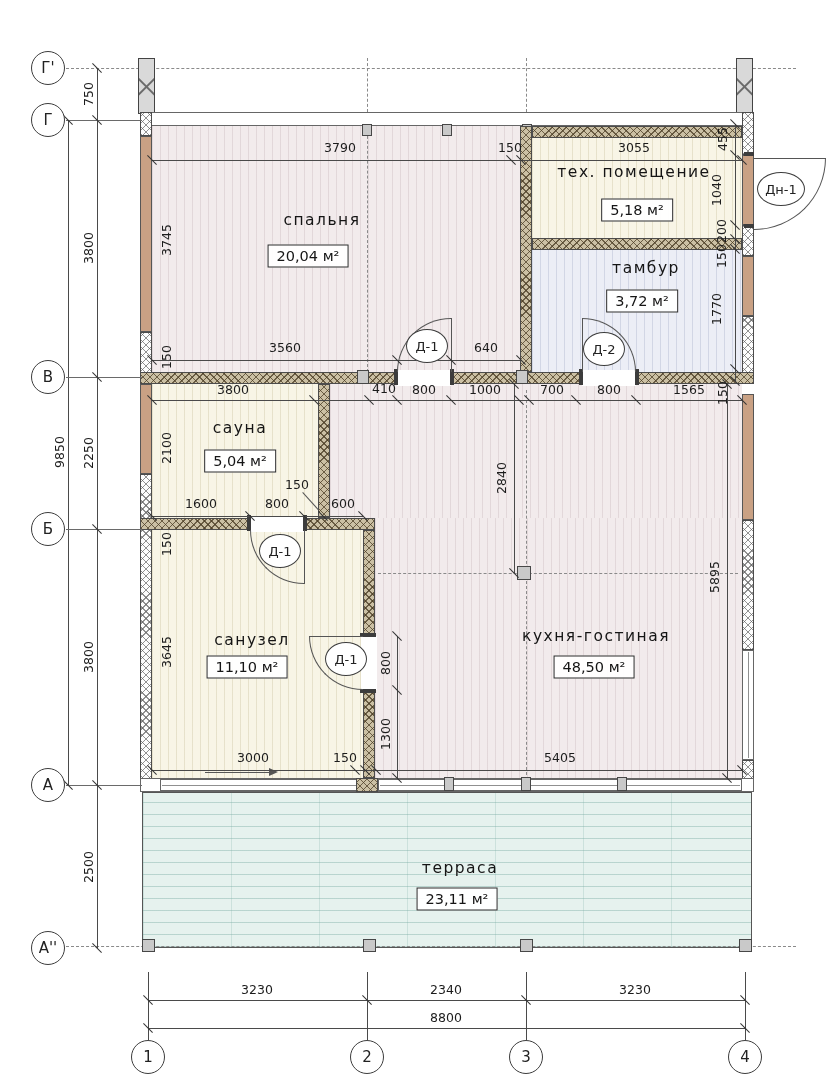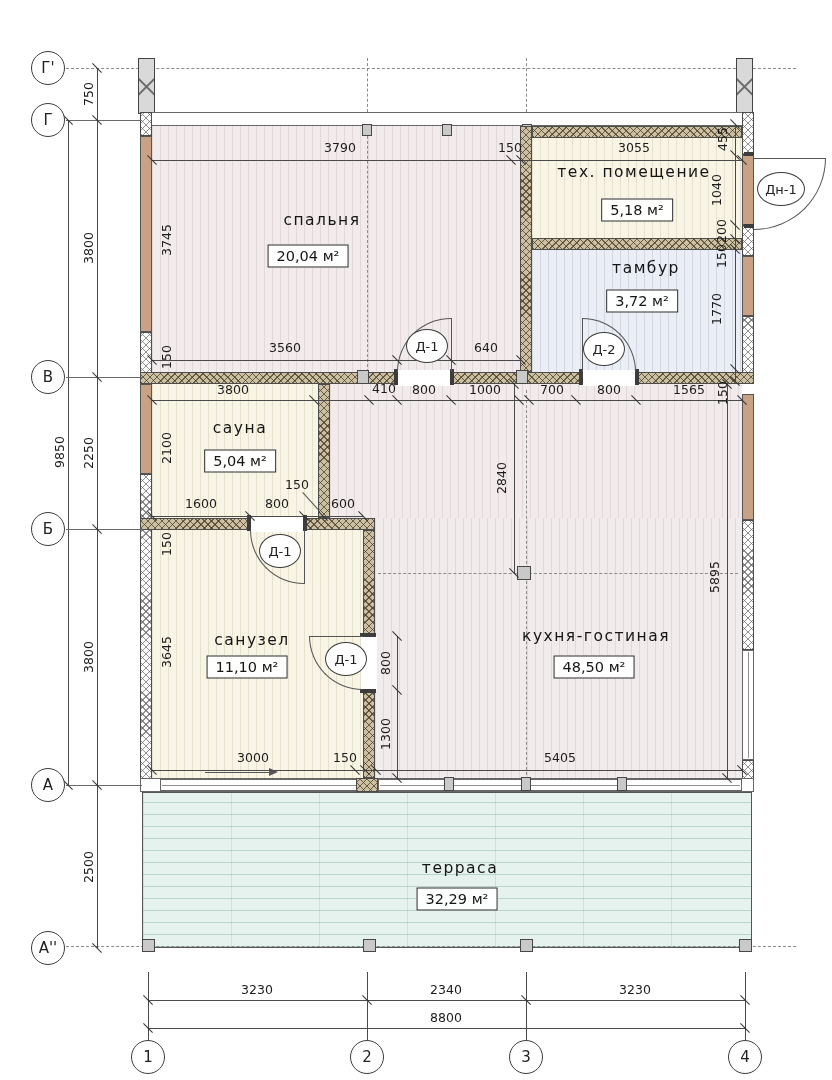--- a/index.html
+++ b/index.html
@@ -274,21 +274,21 @@
   <div class="abox" style="left:637px;top:210px">5,18 м²</div>
   <div class="rlabel" style="left:646px;top:268px">тамбур</div>
   <div class="abox" style="left:642px;top:301px">3,72 м²</div>
   <div class="rlabel" style="left:240px;top:428px">сауна</div>
   <div class="abox" style="left:240px;top:461px">5,04 м²</div>
   <div class="rlabel" style="left:252px;top:640px">санузел</div>
   <div class="abox" style="left:247px;top:667px">11,10 м²</div>
   <div class="rlabel" style="left:596px;top:636px">кухня-гостиная</div>
   <div class="abox" style="left:594px;top:667px">48,50 м²</div>
   <div class="rlabel" style="left:460px;top:868px">терраса</div>
-  <div class="abox" style="left:457px;top:899px">32,29 м²</div>
+  <div class="abox" style="left:457px;top:899px">23,11 м²</div>
 
   <div class="dlabel" style="left:427px;top:346px">Д-1</div>
   <div class="dlabel" style="left:604px;top:349px">Д-2</div>
   <div class="dlabel" style="left:280px;top:551px">Д-1</div>
   <div class="dlabel" style="left:346px;top:659px">Д-1</div>
   <div class="dlabel" style="left:781px;top:189px;width:48px;height:34px">Дн-1</div>
 
   <div class="axc" style="left:31px;top:51px">Г'</div>
   <div class="axc" style="left:31px;top:103px">Г</div>
   <div class="axc" style="left:31px;top:360px">В</div>

